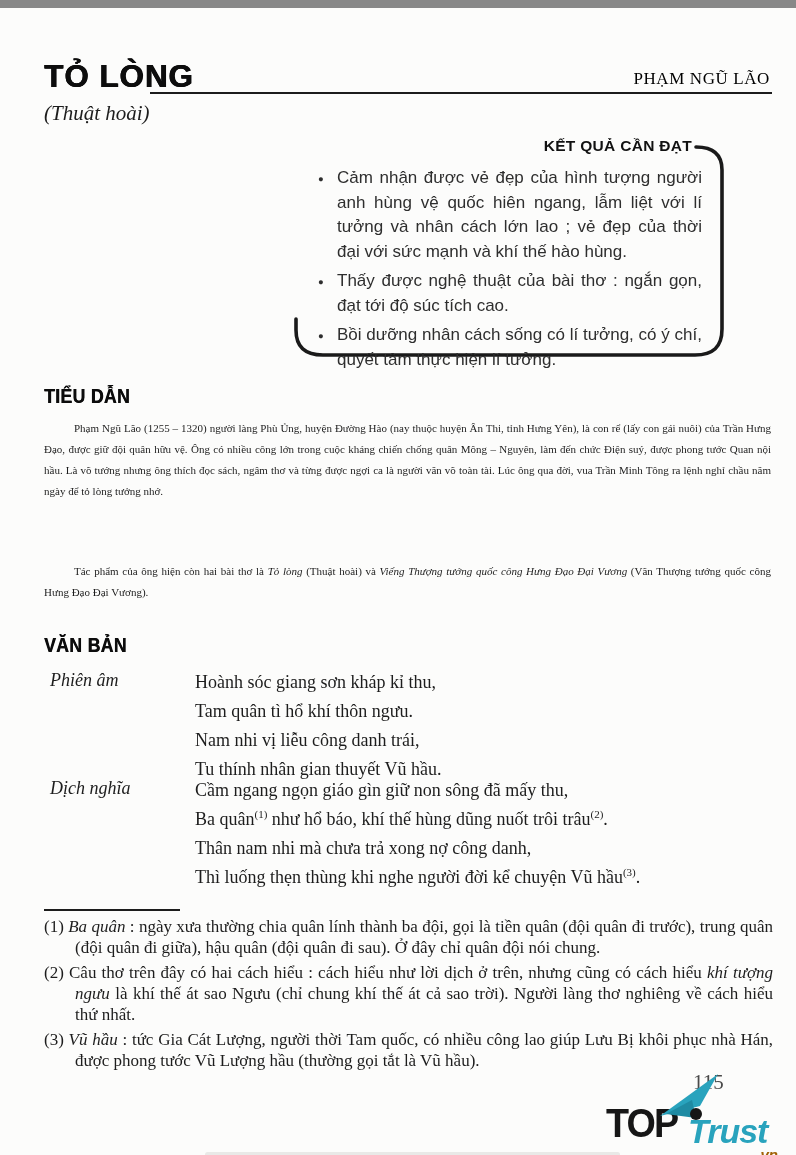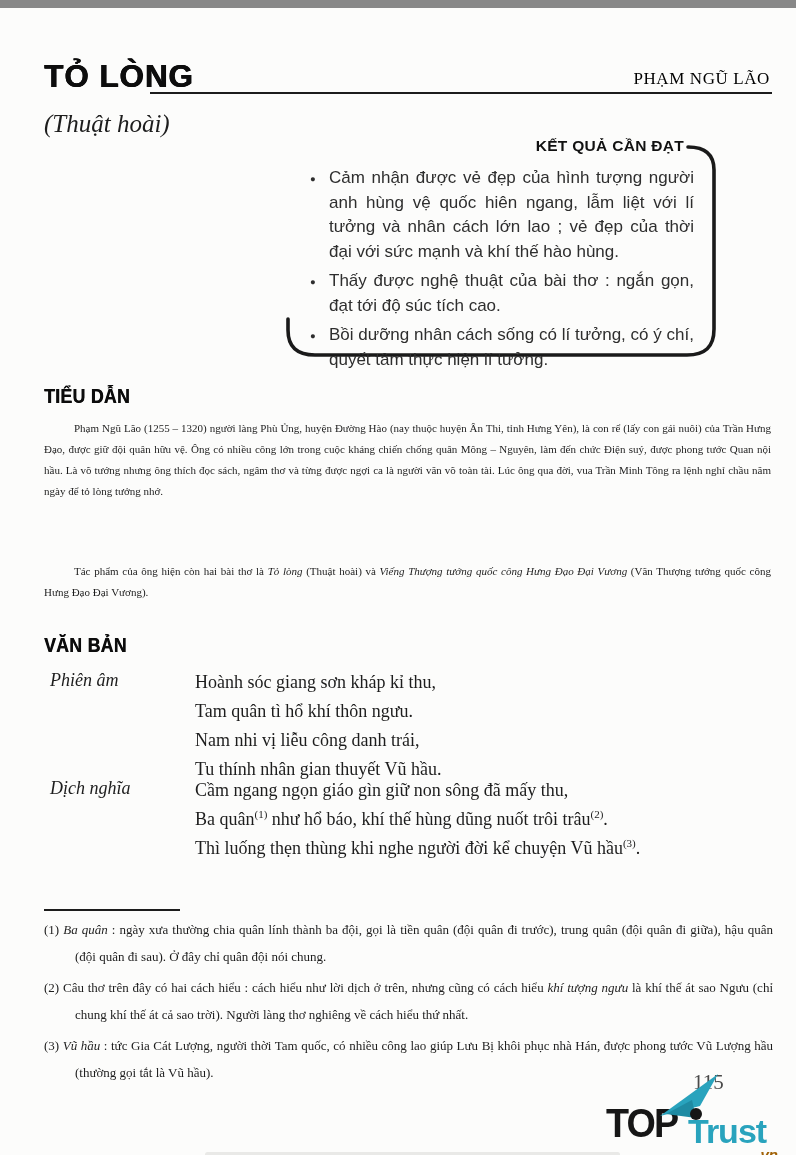--- a/index.html
+++ b/index.html
@@ -13,23 +13,23 @@
     position:absolute; left:44px; top:50px;
     font-family:"Liberation Sans", sans-serif; font-weight:bold;
     font-size:32px; letter-spacing:1px; color:#0d0d0d;
     text-shadow:0.7px 0 0 #0d0d0d, 0 0.4px 0 #0d0d0d;
     transform:scaleX(0.98); transform-origin:left center; white-space:nowrap;
   }
   .header-rule{position:absolute; left:150px; top:84px; width:622px; height:2.4px; background:#1c1c1c;}
   .author{
     position:absolute; right:26px; top:61px; font-size:17px; letter-spacing:0.6px; color:#000000;
   }
-  .subtitle{position:absolute; left:44px; top:102px; font-size:25px; font-style:italic;}
+  .subtitle{position:absolute; left:44px; top:93px; font-size:21px; font-style:italic;}
   
-  .objbox{position:absolute; left:280px; top:128px; width:450px; height:238px;}
+  .objbox{position:absolute; left:288px; top:128px; width:450px; height:238px;}
   .objbox svg.border{position:absolute; left:0; top:0; width:450px; height:238px;}
   .objlabel{
     position:absolute; top:1px; right:46px;
     font-family:"Liberation Sans", sans-serif; font-weight:bold; font-size:15.5px;
     letter-spacing:0.3px; color:#111; white-space:nowrap;
   }
   .objlist{
     position:absolute; left:30px; top:30px; width:384px; margin:0; padding:0; list-style:none;
     font-family:"Liberation Sans", sans-serif; font-size:17px; line-height:24.5px;
     color:#2e2e2e; text-align:justify;
@@ -48,31 +48,31 @@
     position:absolute; left:44px; width:727px;
     font-size:11px; line-height:21px; text-align:justify; text-indent:30px;
   }
   .it{font-style:italic;}
   .sup{vertical-align:super; font-size:11px; line-height:0;}
   
   .poem-label{position:absolute; left:50px; font-size:18px; font-style:italic;}
   .poem-block{position:absolute; left:195px; font-size:18px; line-height:29px; white-space:nowrap;}
   
   .fn-sep{position:absolute; left:44px; top:901px; width:136px; height:2.2px; background:#1c1c1c;}
-  .footnotes{position:absolute; left:44px; top:908px; width:729px; font-size:13px; line-height:27px; text-align:justify;}
+  .footnotes{position:absolute; left:44px; top:908px; width:729px; font-size:17px; line-height:21px; text-align:justify;}
   .footnotes p{margin:0 0 4px 0; padding-left:31px; text-indent:-31px;}
   
   .pagenum{position:absolute; left:693px; top:1062px; font-size:21px; color:#4a4a4a;}
   .logo{position:absolute; left:606px; top:1080px; width:176px; height:70px; font-family:"Liberation Sans", sans-serif;}
   .logo .top{
     position:absolute; left:0; top:12px; font-size:41px; font-weight:bold; letter-spacing:-2px;
     color:#161616; transform:scaleX(0.92); transform-origin:left center;
   }
   .logo .trust{
-    position:absolute; left:82px; top:24px; font-size:34px; font-weight:bold; 
+    position:absolute; left:82px; top:24px; font-size:34px; font-weight:bold; font-style:italic;
     letter-spacing:-1px; color:#29a3bd;
   }
   .logo .vn{position:absolute; right:4px; top:58px; font-size:15px; font-weight:bold; font-style:italic; color:#a16207;}
   .logo svg.plane{position:absolute; left:52px; top:-16px; width:64px; height:56px;}
   .smudge{position:absolute; left:205px; top:1144px; width:415px; height:5px; background:#e9e9e7; border-radius:3px;}
 </style>
 </head>
 <body>
 
 <div class="page">
@@ -105,20 +105,21 @@
     <div>Hoành sóc giang sơn kháp kỉ thu,</div>
     <div>Tam quân tì hổ khí thôn ngưu.</div>
     <div>Nam nhi vị liễu công danh trái,</div>
     <div>Tu thính nhân gian thuyết Vũ hầu.</div>
   </div>
 
   <div class="poem-label" style="top:770px;">Dịch nghĩa</div>
   <div class="poem-block" style="top:768px;">
     <div><span>Cầm ngang ngọn giáo gìn giữ non sông đã mấy thu,</span></div>
     <div><span>Ba quân</span><span class="sup">(1)</span><span> như hổ báo, khí thế hùng dũng nuốt trôi trâu</span><span class="sup">(2)</span><span>.</span></div>
+    <div><span>Thân nam nhi mà chưa trả xong nợ công danh,</span></div>
     <div><span>Thì luống thẹn thùng khi nghe người đời kể chuyện Vũ hầu</span><span class="sup">(3)</span><span>.</span></div>
   </div>
 
   <div class="fn-sep"></div>
   <div class="footnotes">
     <p><span>(1) </span><span class="it">Ba quân</span><span> : ngày xưa thường chia quân lính thành ba đội, gọi là tiền quân (đội quân đi trước), trung quân (đội quân đi giữa), hậu quân (đội quân đi sau). Ở đây chỉ quân đội nói chung.</span></p>
     <p><span>(2) Câu thơ trên đây có hai cách hiểu : cách hiểu như lời dịch ở trên, nhưng cũng có cách hiểu </span><span class="it">khí tượng ngưu</span><span> là khí thế át sao Ngưu (chỉ chung khí thế át cả sao trời). Người làng thơ nghiêng về cách hiểu thứ nhất.</span></p>
     <p><span>(3) </span><span class="it">Vũ hầu</span><span> : tức Gia Cát Lượng, người thời Tam quốc, có nhiều công lao giúp Lưu Bị khôi phục nhà Hán, được phong tước Vũ Lượng hầu (thường gọi tắt là Vũ hầu).</span></p>
   </div>
 

